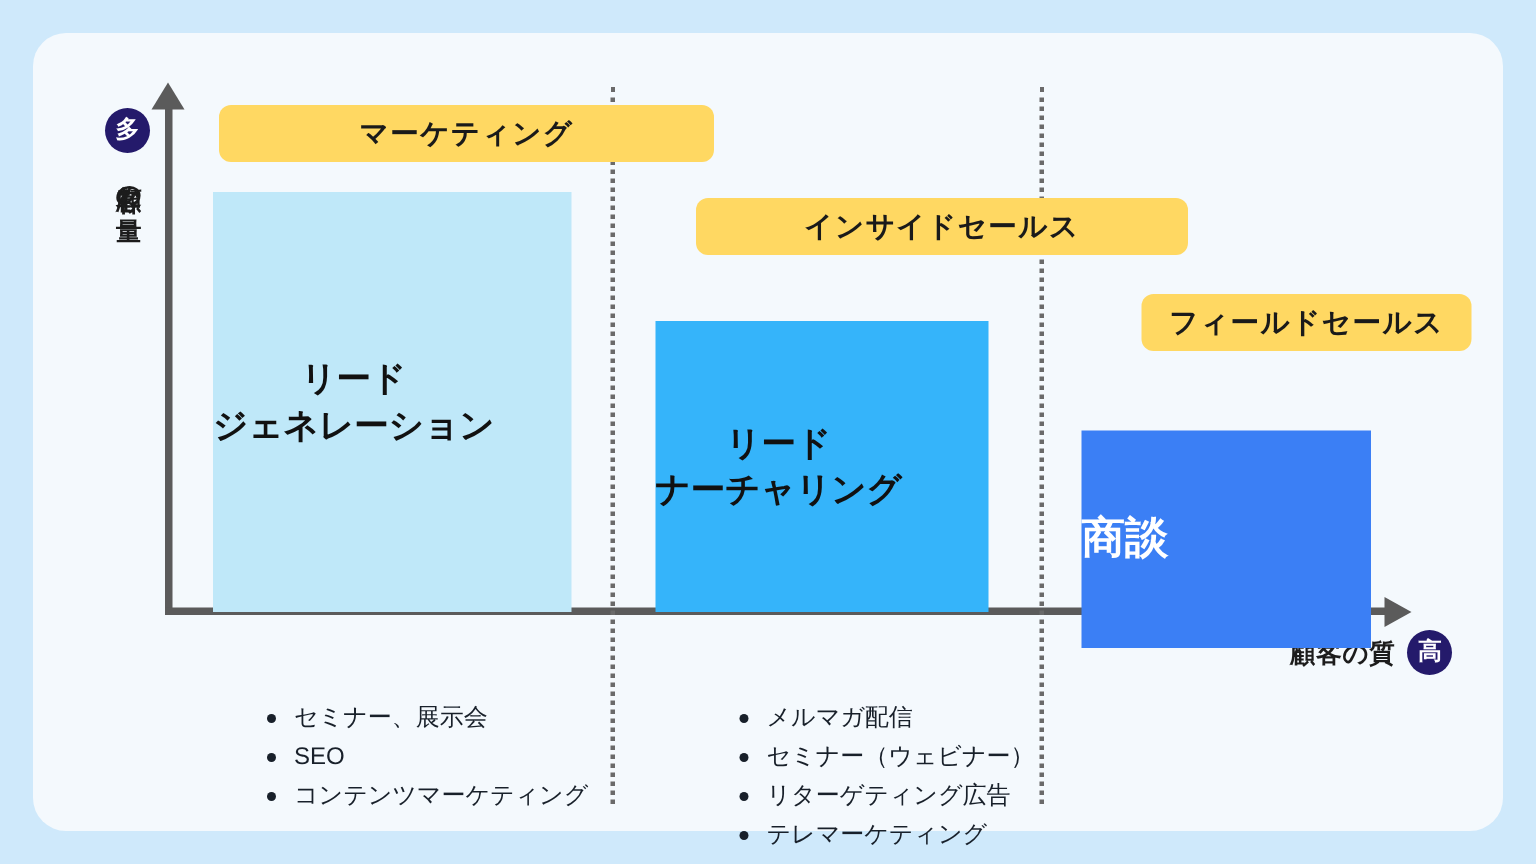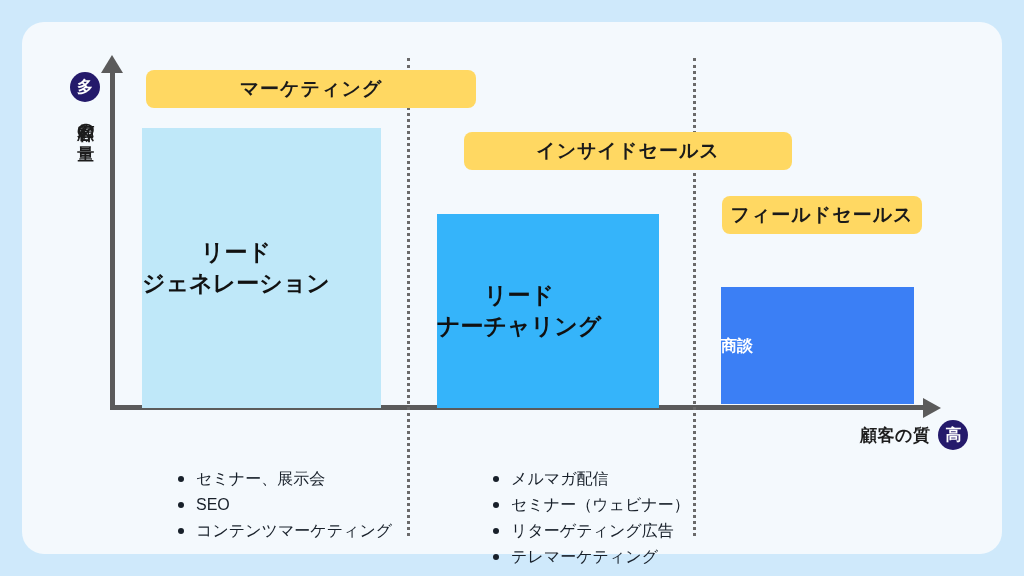--- a/index.html
+++ b/index.html
@@ -139,42 +139,42 @@
     color: #111111;
     font-size: 23px;
   }
   #bar-1 {
     left: 437px; top: 214px; width: 222px; height: 194px;
     background: #35b4fa;
     color: #111111;
     font-size: 23px;
   }
   #bar-2 {
-    left: 721px; top: 287px; width: 193px; height: 117px;
+    left: 721px; top: 287px; width: 193px; height: 145px;
     background: #3b7ff5;
     color: #ffffff;
-    font-size: 16px;
+    font-size: 29px;
   }
 
   
   .banner {
     position: absolute;
     background: #ffd862;
     border-radius: 8px;
     display: flex;
     align-items: center;
     justify-content: center;
     color: #1a1a1a;
     font-size: 19px;
     font-weight: bold;
     letter-spacing: 1px;
   }
   #banner-0 { left: 146px; top: 70px;  width: 330px; height: 38px; }
   #banner-1 { left: 436px; top: 132px; width: 328px; height: 38px; margin-left: 28px; }
-  #banner-2 { left: 722px; top: 196px; width: 200px; height: 38px; }
+  #banner-2 { left: 761px; top: 196px; width: 220px; height: 38px; }
 
   
   .bullet-list {
     position: absolute;
     margin: 16px;
     padding: 0 0 0 22px;
     list-style: none;
     font-size: 16px;
     color: #18202a;
     line-height: 1.62;

